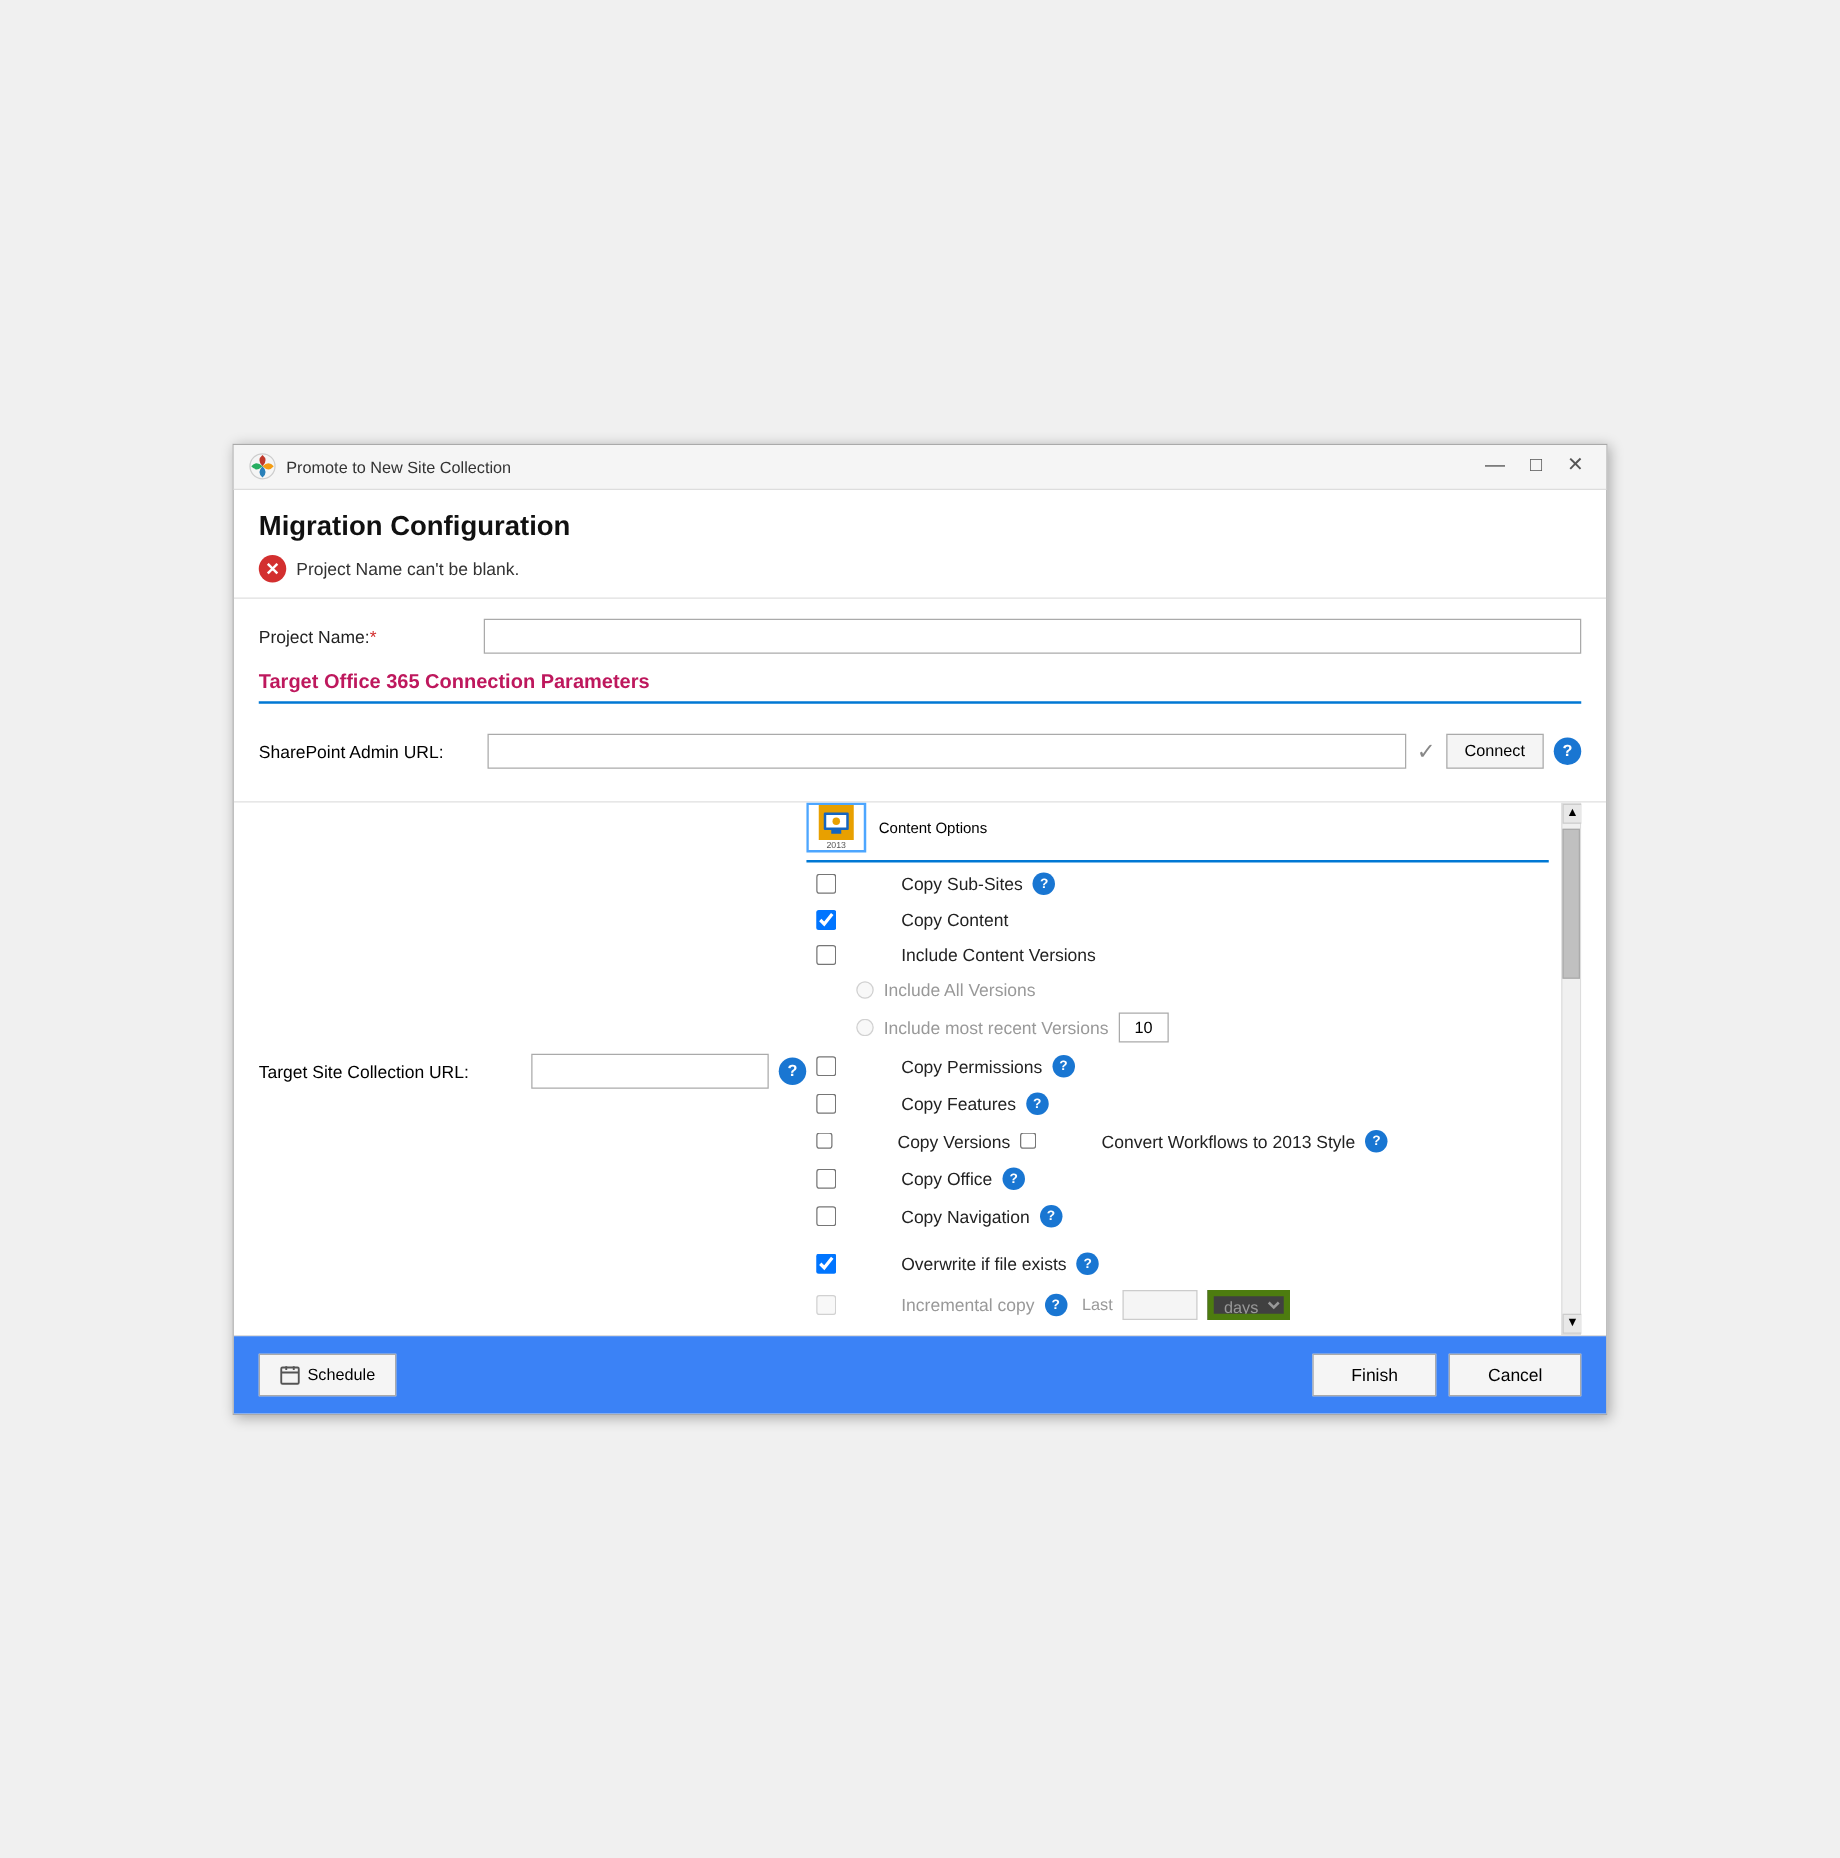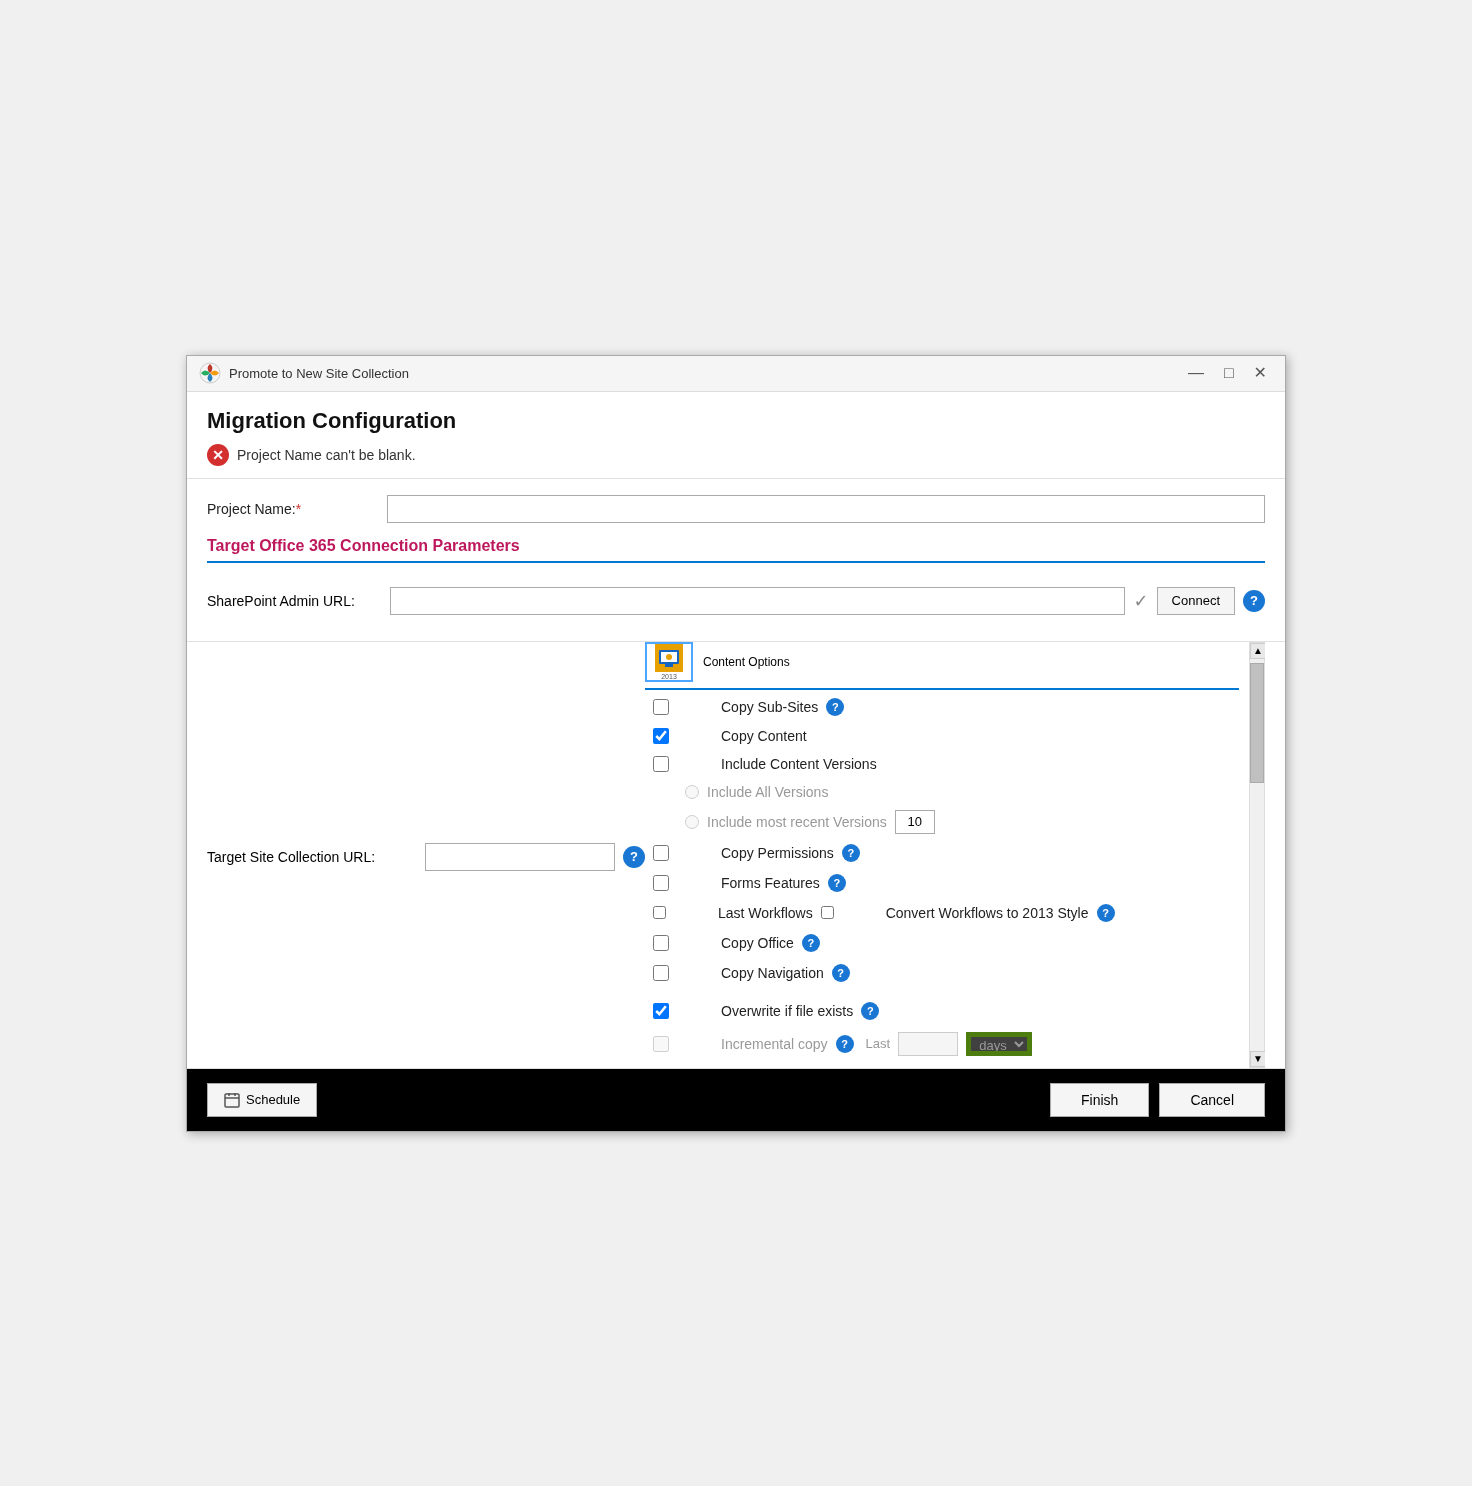--- a/index.html
+++ b/index.html
@@ -327,21 +327,21 @@
       margin-bottom: 12px;
       padding-left: 8px;
       flex-wrap: wrap;
     }
     .footer {
       border-top: 1px solid #ddd;
       padding: 14px 20px;
       display: flex;
       align-items: center;
       justify-content: space-between;
-      background: #000000;
+      background: #3b82f6;
     }
     .schedule-btn {
       border: 1px solid #aaa;
       background: #f5f5f5;
       padding: 6px 16px;
       font-size: 13px;
       cursor: pointer;
       display: flex;
       align-items: center;
       gap: 6px;
@@ -478,27 +478,27 @@
           </div>
 
           <div class="checkbox-row">
             <input type="checkbox" id="copy-permissions" style="">
             <label class="checkbox-label" for="copy-permissions">Copy Permissions</label>
             <button class="help-btn" style="width:18px;height:18px;font-size:11px;">?</button>
           </div>
 
           <div class="checkbox-row">
             <input type="checkbox" id="copy-features" style="">
-            <label class="checkbox-label" for="copy-features">Forms Features</label>
+            <label class="checkbox-label" for="copy-features">Copy Features</label>
             <button class="help-btn" style="width:18px;height:18px;font-size:11px;">?</button>
           </div>
 
           <div class="workflow-row">
             <input type="checkbox" id="copy-workflows" style="">
-            <label class="checkbox-label" for="copy-workflows">Last Workflows</label>
+            <label class="checkbox-label" for="copy-workflows">Copy Versions</label>
             <input type="checkbox" id="convert-workflows" style="">
             <label class="checkbox-label" for="convert-workflows">Convert Workflows to 2013 Style</label>
             <button class="help-btn" style="width:18px;height:18px;font-size:11px;">?</button>
           </div>
 
           <div class="checkbox-row">
             <input type="checkbox" id="copy-forms" style="">
             <label class="checkbox-label" for="copy-forms">Copy Office</label>
             <button class="help-btn" style="width:18px;height:18px;font-size:11px;">?</button>
           </div>

